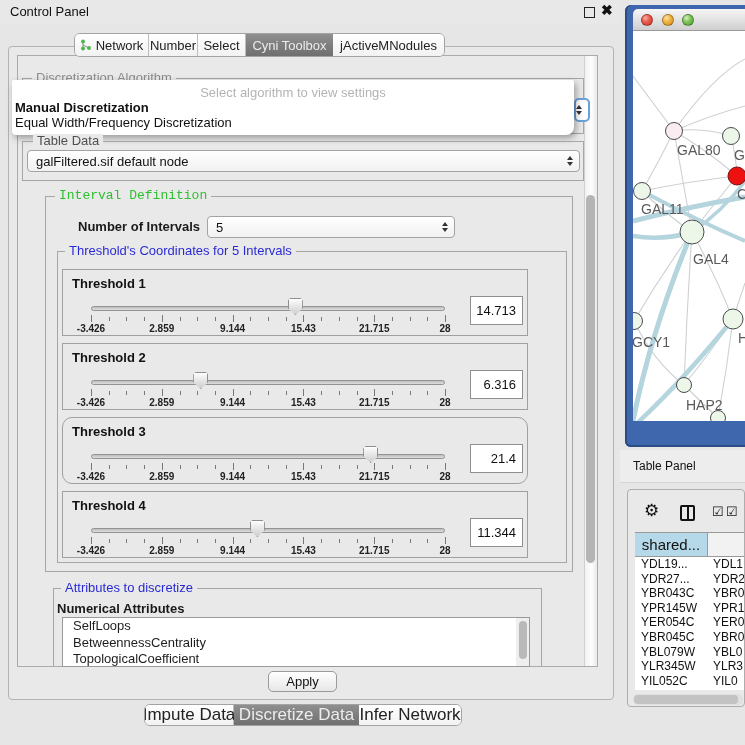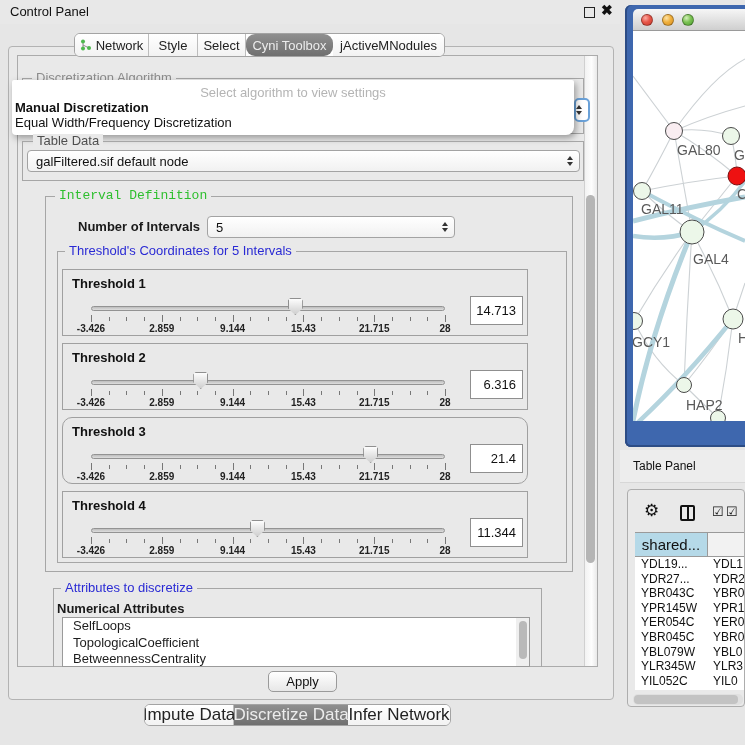--- a/index.html
+++ b/index.html
@@ -152,26 +152,26 @@
         <svg width="12" height="12" viewBox="0 0 12 12">
           <line x1="3" y1="2.5" x2="3" y2="9.5" stroke="#8a8a8a" stroke-width="1"></line>
           <line x1="3" y1="6" x2="9" y2="9" stroke="#8a8a8a" stroke-width="1"></line>
           <circle cx="3" cy="2.5" r="2" fill="#4db84d"></circle>
           <circle cx="3" cy="9.5" r="2" fill="#4db84d"></circle>
           <circle cx="9" cy="9" r="2" fill="#4db84d"></circle>
         </svg>
         <span>Network</span>
       </div>
       <div class="seg" style="width: 49px;">
-        <span>Style</span>
+        <span>Number</span>
       </div>
       <div class="seg" style="width: 48px;">
         <span>Select</span>
       </div>
-      <div class="seg selected" style="width: 87px; border-radius: 9px;">
+      <div class="seg selected" style="width: 87px;">
         <span>Cyni Toolbox</span>
       </div>
       <div class="seg" style="width: 111px;">
         <span>jActiveMNodules</span>
       </div>
     </div>
 
   <div class="abs group" style="left:22px; top:78px; width:562px; height:56px;"></div>
   <div class="group-title t-gray" style="left:32px; top:71px;">Discretization Algorithm</div>
   <div class="abs" id="algo-combo-fragment">
@@ -366,33 +366,33 @@
         </div>
       </div>
       <div class="t-value">11.344</div>
     </div>
 
   <div class="abs group" style="left:53px; top:588px; width:489px; height:79px; border-bottom:none;"></div>
   <div class="group-title t-blue" style="left:61px; top:581px;">Attributes to discretize</div>
   <div class="abs" style="left:57px; top:601px; font-weight:bold; font-size:13px;">Numerical Attributes</div>
   <div class="abs" id="attr-list">
       <div class="attr-item">SelfLoops</div>
+      <div class="attr-item">BetweennessCentrality</div>
       <div class="attr-item">TopologicalCoefficient</div>
-      <div class="attr-item">BetweennessCentrality</div>
     </div>
   <div class="abs" id="attr-scrollbar"></div>
   <div class="abs" id="attr-thumb"></div>
 
   <div class="abs" id="apply-btn">Apply</div>
 
   <div class="abs seg-bar" id="bottom-tabs">
       <div class="seg" style="width: 89px;">
         <span>Impute Data</span>
       </div>
-      <div class="seg selected" style="width: 114px; align-items: flex-end;">
+      <div class="seg selected" style="width: 125px; align-items: flex-end;">
         <span>Discretize Data</span>
       </div>
       <div class="seg" style="width: 102px;">
         <span>Infer Network</span>
       </div>
     </div>
 
   <div class="abs" id="net-window"></div>
   <div class="abs" id="net-titlebar">
     <div class="light" id="light-red"></div>

